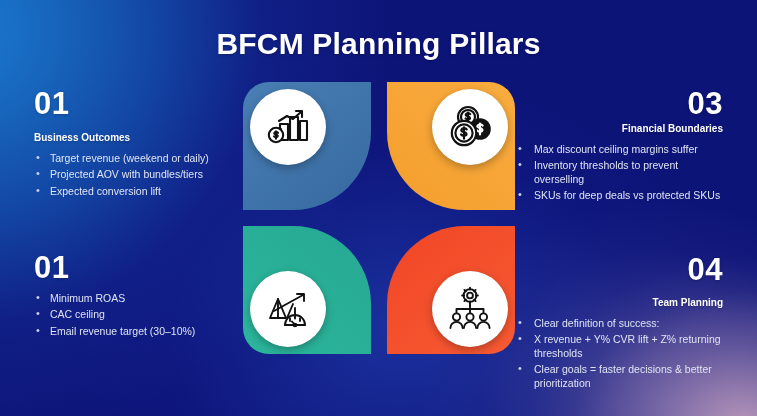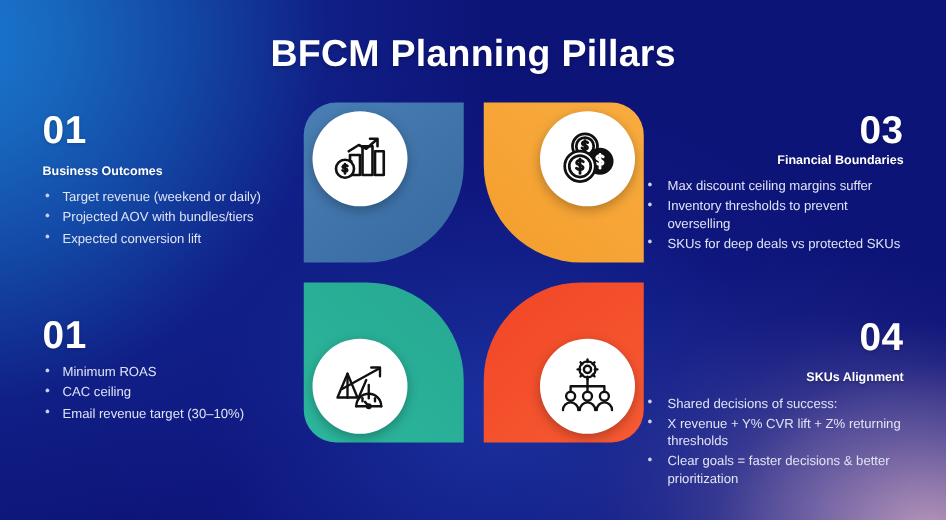--- a/index.html
+++ b/index.html
@@ -171,23 +171,23 @@
     <div class="pillar-title">Financial Boundaries</div>
     <ul class="pillar-list">
       <li>Max discount ceiling margins suffer</li>
       <li>Inventory thresholds to prevent overselling</li>
       <li>SKUs for deep deals vs protected SKUs</li>
     </ul>
   </div>
 
   <div class="pillar p04">
     <div class="pillar-num">04</div>
-    <div class="pillar-title">SKUs Alignment</div>
-    <ul class="pillar-list">
-      <li>Shared decisions of success:</li>
+    <div class="pillar-title">Team Planning</div>
+    <ul class="pillar-list">
+      <li>Clear definition of success:</li>
       <li>X revenue + Y% CVR lift + Z% returning thresholds</li>
       <li>Clear goals = faster decisions &amp; better prioritization</li>
     </ul>
   </div>
 
   <div class="donut">
 
     <div class="quad q-tl"></div>
     <div class="quad q-tr"></div>
     <div class="quad q-bl"></div>

